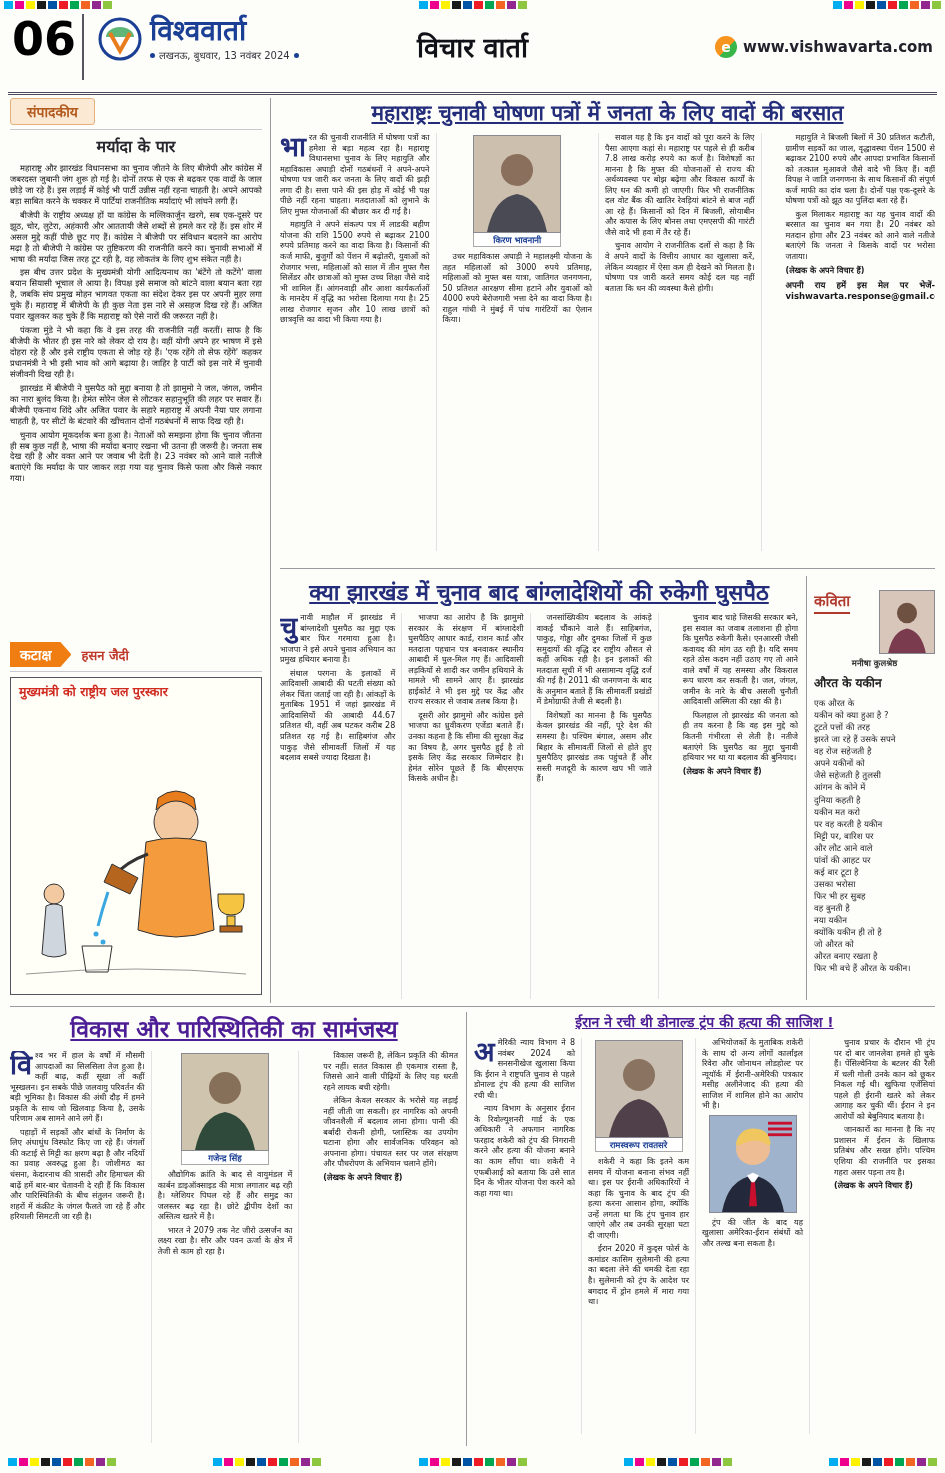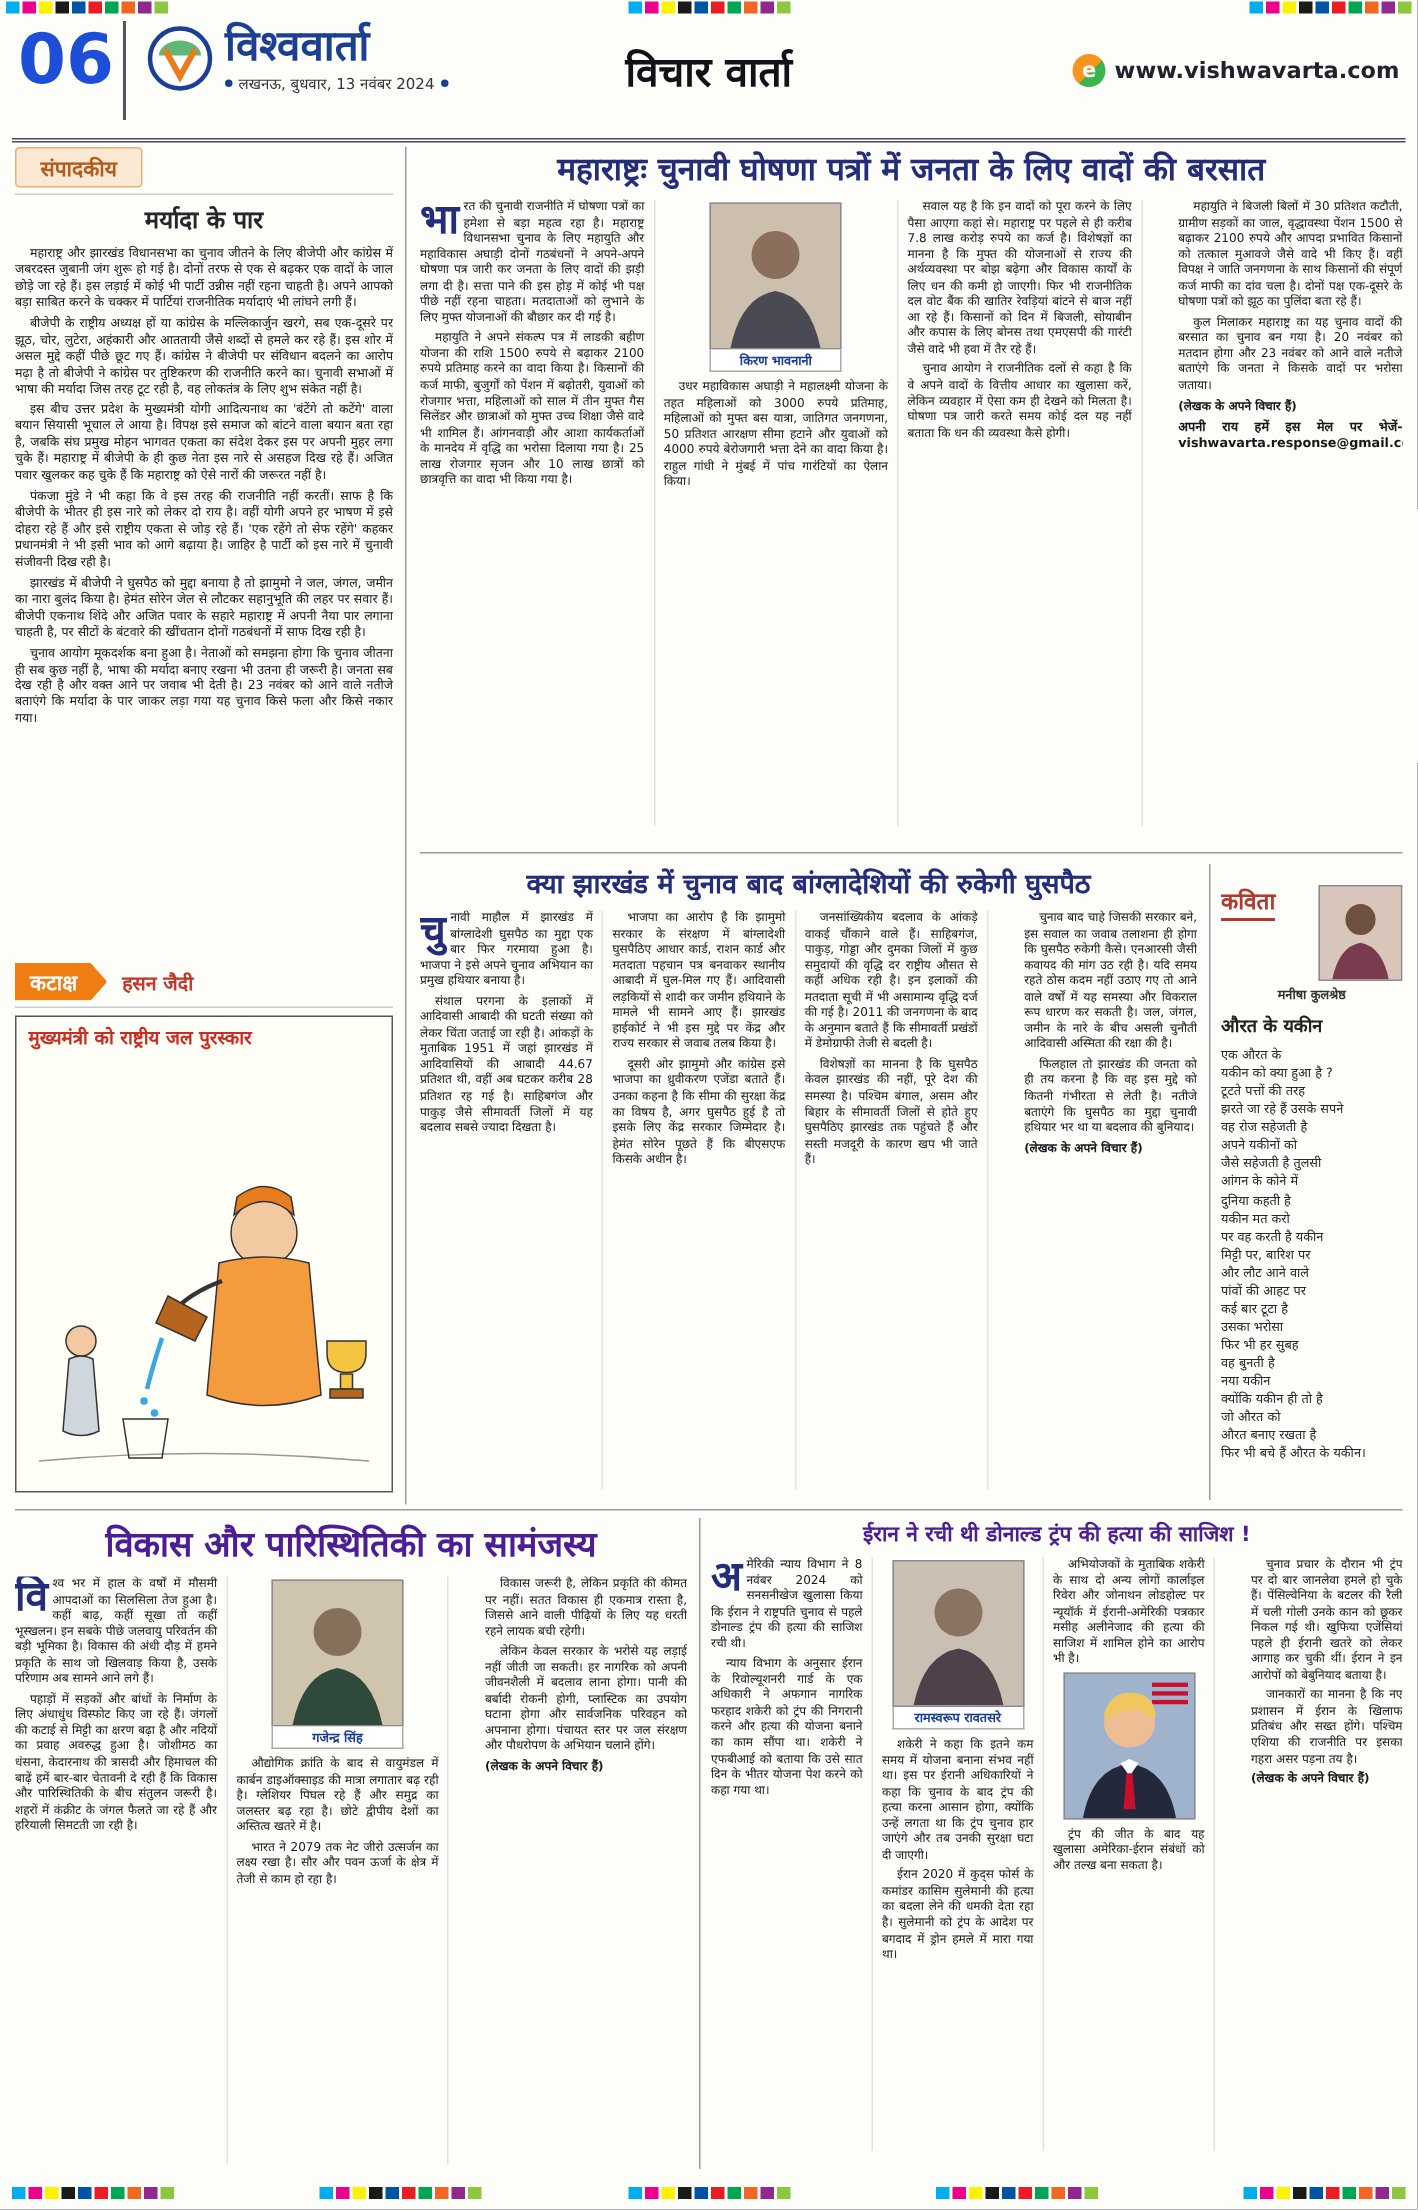--- a/index.html
+++ b/index.html
@@ -11,21 +11,21 @@
   .abs { position:absolute; }
 
   
   .regrow { position:absolute; display:flex; gap:2px; }
   .sw { width:9px; height:8px; display:inline-block; }
   .regbottom { position:absolute; left:8px; right:8px; top:1458px; display:flex; justify-content:space-between; }
   .reggroup { display:flex; gap:2px; }
 
   
   .masthead { position:absolute; top:10px; left:12px; right:12px; height:78px; }
-  .pageno { position:absolute; left:0; top:6px; font-size:46px; font-weight:bold; color:#1d4ed8; line-height:1; }
+  .pageno { position:absolute; left:0; top:6px; font-size:46px; font-weight:bold; color:#000000; line-height:1; }
   .mast-div { position:absolute; left:70px; top:4px; height:66px; border-left:2px solid #55555f; }
   .brand-wrap { position:absolute; left:86px; top:6px; display:flex; align-items:center; gap:8px; }
   .brand-logo svg { width:44px; height:44px; display:block; }
   .brand-name { font-size:28px; font-weight:bold; color:#1b3f94; line-height:1.05; }
   .dateline { font-size:10px; color:#33333d; margin-top:3px; display:flex; align-items:center; gap:4px; }
   .dot { width:5px; height:5px; background:#1b3f94; border-radius:50%; display:inline-block; }
   .page-title { position:absolute; left:50%; top:18px; transform:translateX(-50%); font-size:27px; font-weight:bold; color:#111118; white-space:nowrap; }
   .website { position:absolute; right:0; top:26px; display:flex; align-items:center; gap:6px; }
   .eicon { width:22px; height:22px; border-radius:50%; background:linear-gradient(135deg,#f7941d 55%,#39b54a 55%); color:#fff; font-weight:bold; font-size:14px; display:flex; align-items:center; justify-content:center; }
   .weburl { font-size:15px; font-weight:bold; color:#22222c; }
@@ -42,21 +42,21 @@
   .dropcap { float:left; font-size:27px; line-height:0.95; font-weight:bold; color:#232d7a; padding:1px 3px 0 0; }
   .body-cols { display:flex; overflow:hidden; }
   .col { flex:1; min-width:0; padding:0 6px; }
   .col:first-child { padding-left:0; }
   .col:last-child { padding-right:0;padding-left:24px; }
   .col + .col { border-left:1px solid #e2e2e2; }
   .byline-note { font-weight:bold; text-align:right; text-indent:0 !important; }
   .email-note { font-weight:bold; text-align:right; text-indent:0 !important; font-size:8.5px !important; margin-top:4px !important; }
 
   
-  .headline { text-align:center; font-weight:bold; white-space:nowrap; overflow:hidden; margin:0 0 7px; }
+  .headline { text-align:center; font-weight:bold; white-space:nowrap; overflow:hidden; margin:0 0 7px;text-decoration:underline; }
   .hl-navy { color:#232d7a; }
   .hl-blue  { color:#4c1d95; }
 
   
   .editorial { top:98px; left:10px; width:252px; height:536px; overflow:hidden; }
   .sec-label-row { border-bottom:1px solid #c9c9cf; padding-bottom:4px; margin-bottom:5px; }
   .sec-label { display:inline-block; background:#fbe9d3; color:#b35a1e; font-weight:bold; font-size:14px; padding:3px 16px; border:1px solid #e6b07a; border-radius:3px; }
   .ed-headline { font-size:16px; font-weight:bold; text-align:center; color:#26262c; margin:4px 0 6px; }
   .ed-body p { font-size:8.3px; }
 
@@ -72,21 +72,21 @@
   
   .photo { margin:2px auto 5px; width:88px; }
   .photo .img { height:96px; border:1px solid #8a8a92; background:#cdbfae; overflow:hidden; }
   .photo .img svg { width:100%; height:100%; display:block; }
   .photo figcaption { text-align:center; font-size:8.5px; font-weight:bold; color:#1b3f94; border:1px solid #aaa; border-top:none; padding:1px 0; background:#fff; }
 
   
   .art-maha { top:98px; left:280px; width:655px; height:464px; }
   .art-maha .headline { font-size:21px; }
   .art-jhar { top:576px; left:280px; width:518px; height:424px; }
-  .art-jhar .headline { font-size:18px; }
+  .art-jhar .headline { font-size:22px; }
   .art-vikas { top:1012px; left:10px; width:448px; height:434px; }
   .art-vikas .headline { font-size:23px; }
   .art-iran { top:1012px; left:474px; width:461px; height:434px; }
   .art-iran .headline { font-size:14px; }
 
   
   .poem { top:590px; left:814px; width:121px; height:424px; overflow:hidden; }
   .poem-top { display:flex; justify-content:space-between; align-items:flex-start; }
   .poem-label { color:#b03a2e; font-weight:bold; font-size:15px; border-bottom:2px solid #b03a2e; padding-bottom:2px; }
   .poem-photo { width:56px; margin:0; }

